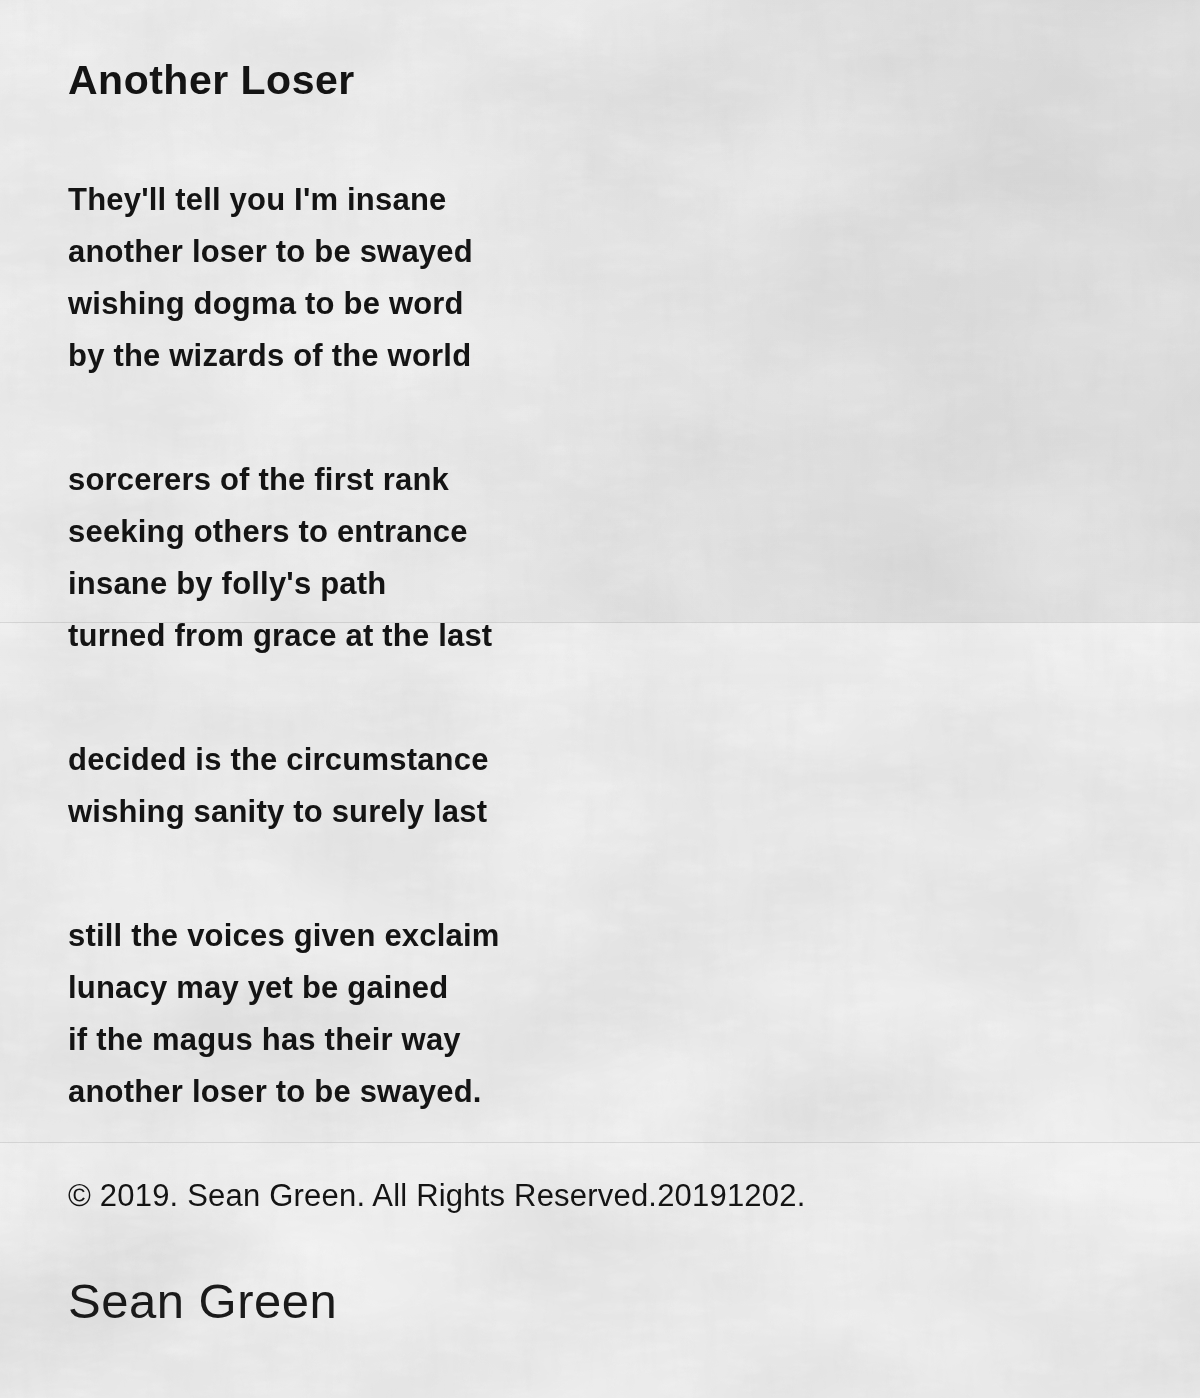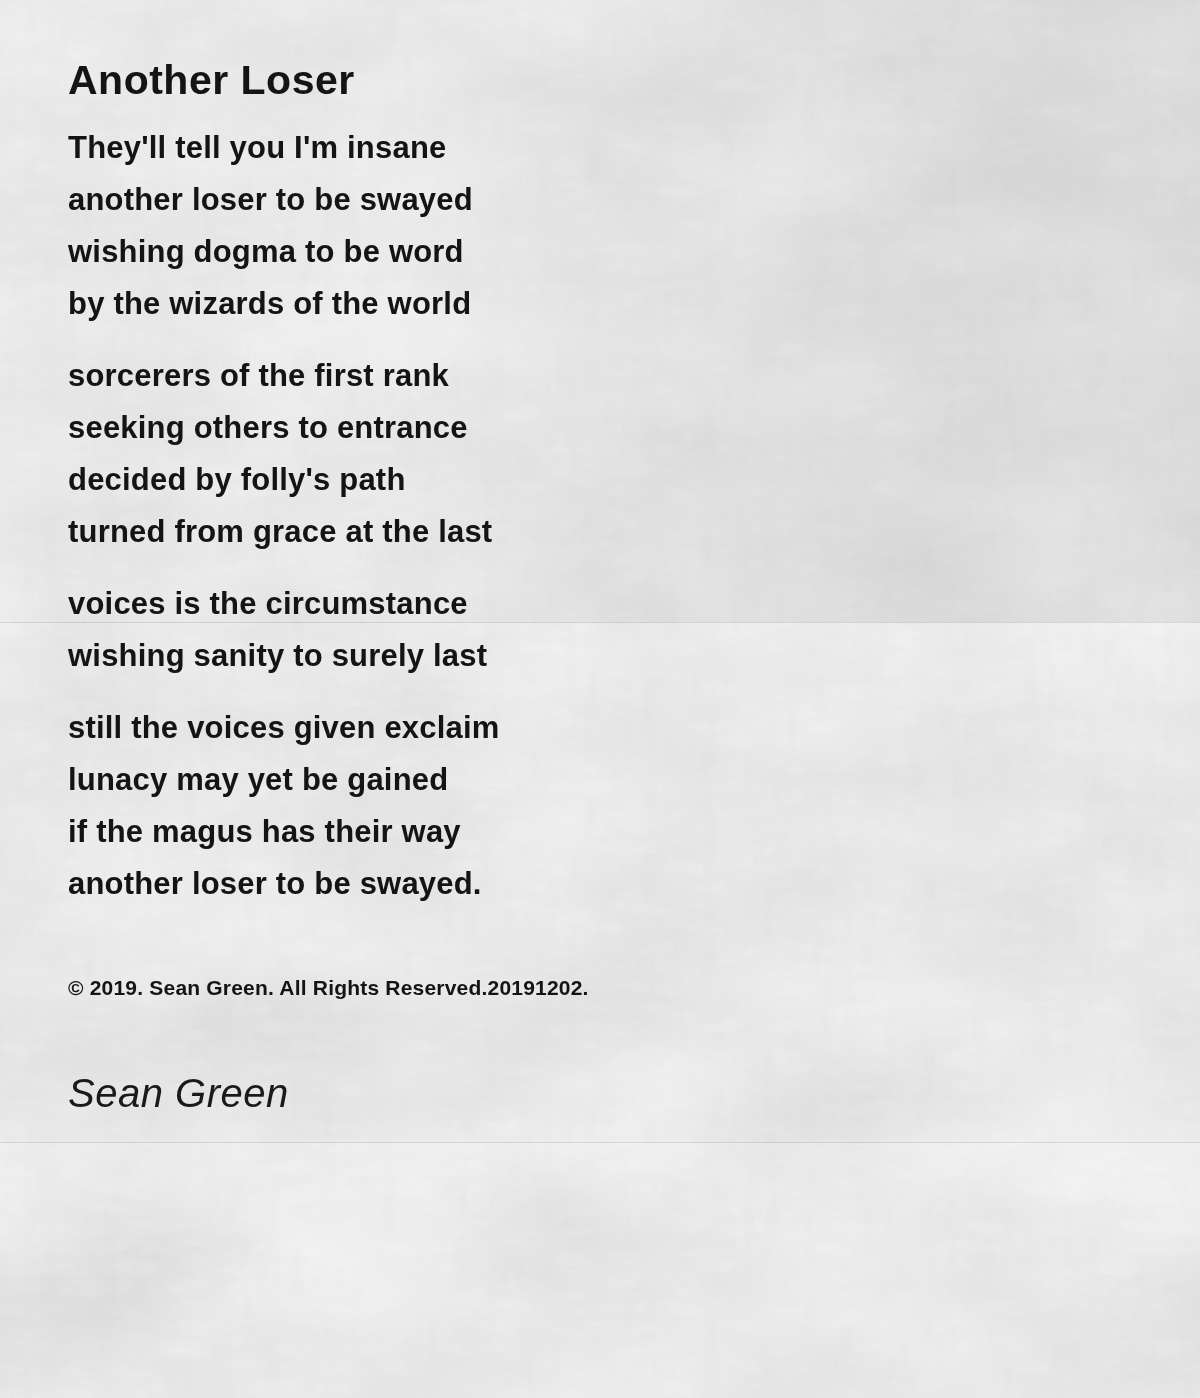--- a/index.html
+++ b/index.html
@@ -51,46 +51,45 @@
 
   .title {
     margin: 58px 0 0 0;
     font-size: 41px;
     line-height: 44px;
     font-weight: 700;
     letter-spacing: 0.5px;
   }
 
   .stanza {
-    margin: 20px 0 0 0;
+    margin: 72px 0 0 0;
     padding: 0;
   }
   .poem-line {
     font-size: 31px;
     line-height: 52px;
     font-weight: 700;
     letter-spacing: 0.2px;
     white-space: nowrap;
   }
 
   .copyright {
     margin: 52px 0 0 0;
-    font-size: 21px;
+    font-size: 31px;
     line-height: 52px;
-    font-weight: 700;
+    font-weight: 400;
     letter-spacing: 0.2px;
     white-space: nowrap;
   }
 
   .signature {
     margin: 56px 0 0 0;
-    font-size: 40px;
+    font-size: 49px;
     line-height: 46px;
     font-weight: 400;
-    font-style: italic;
     letter-spacing: 0.5px;
     color: #1a1a1a;
   }
 </style>
 </head>
 <body>
 
 <div class="page">
 
   <svg class="bg-svg" width="1200" height="1398" viewBox="0 0 1200 1398" xmlns="http://www.w3.org/2000/svg">
@@ -134,26 +133,26 @@
     <div class="stanza">
       <div class="poem-line">They'll tell you I'm insane</div>
       <div class="poem-line">another loser to be swayed</div>
       <div class="poem-line">wishing dogma to be word</div>
       <div class="poem-line">by the wizards of the world</div>
     </div>
 
     <div class="stanza">
       <div class="poem-line">sorcerers of the first rank</div>
       <div class="poem-line">seeking others to entrance</div>
-      <div class="poem-line">decided by folly's path</div>
+      <div class="poem-line">insane by folly's path</div>
       <div class="poem-line">turned from grace at the last</div>
     </div>
 
     <div class="stanza">
-      <div class="poem-line">voices is the circumstance</div>
+      <div class="poem-line">decided is the circumstance</div>
       <div class="poem-line">wishing sanity to surely last</div>
     </div>
 
     <div class="stanza">
       <div class="poem-line">still the voices given exclaim</div>
       <div class="poem-line">lunacy may yet be gained</div>
       <div class="poem-line">if the magus has their way</div>
       <div class="poem-line">another loser to be swayed.</div>
     </div>
 

